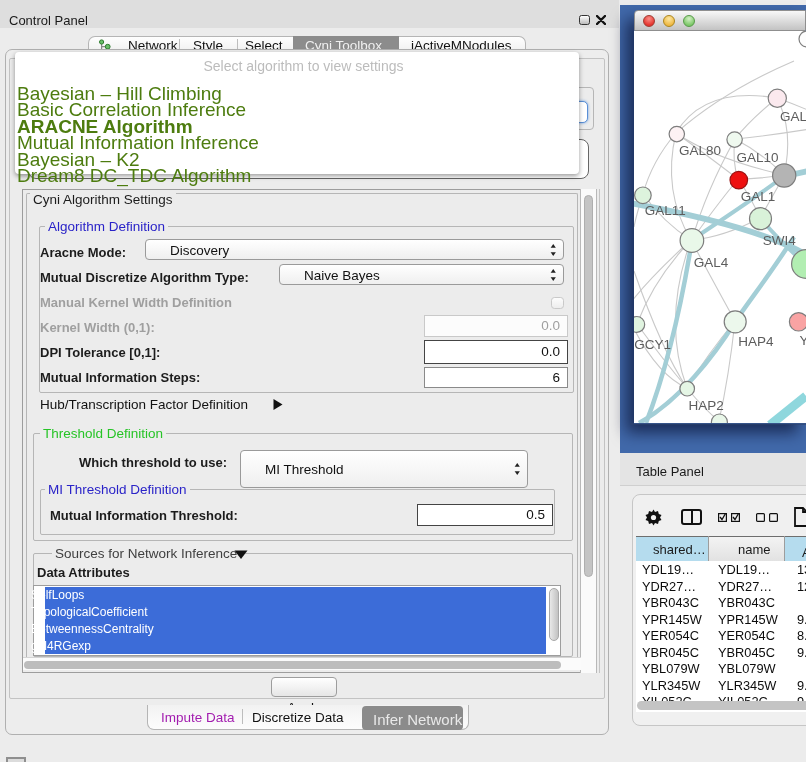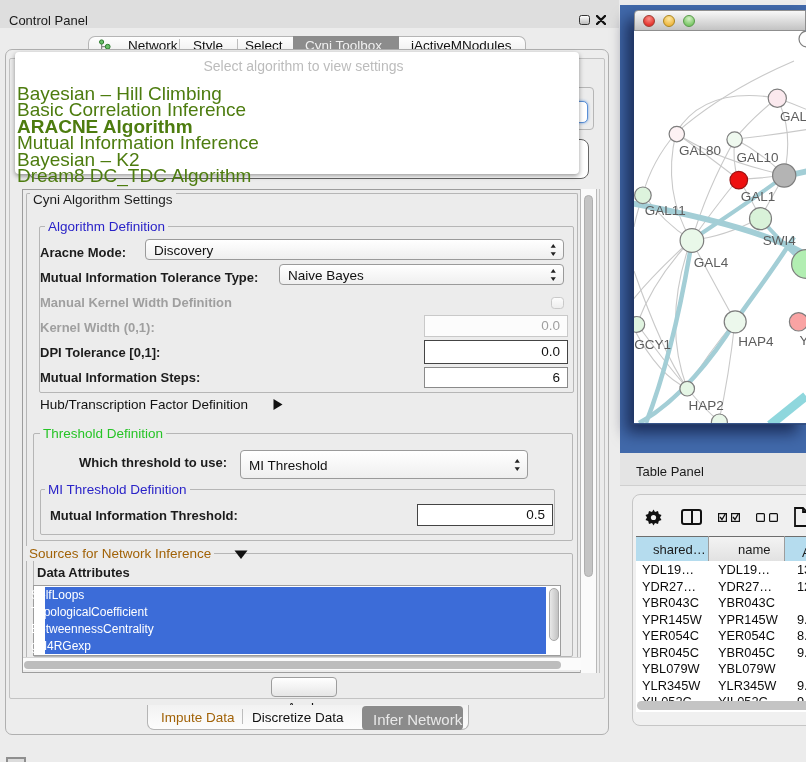--- a/index.html
+++ b/index.html
@@ -1,21 +1,21 @@
 <!DOCTYPE html>
 <html><head><meta charset="utf-8">
 <style>
 html,body{margin:0;padding:0;width:806px;height:762px;overflow:hidden;background:#ececec;
 font-family:"Liberation Sans",sans-serif;}
 .abs{position:absolute;}
 .b{font-weight:bold;}
 .lbl{position:absolute;font-size:13px;font-weight:bold;color:#1c1c1c;white-space:nowrap;}
 .dis{color:#9f9f9f;}
 .combo{position:absolute;background:linear-gradient(#ffffff,#efefef);border:1px solid #9a9a9a;border-radius:4px;box-sizing:border-box;}
-.combo .tx{position:absolute;left:8px;top:50%;transform:translateY(-50%);font-size:13.5px;color:#111;white-space:nowrap;}
+.combo .tx{position:absolute;left:24px;top:50%;transform:translateY(-50%);font-size:13.5px;color:#111;white-space:nowrap;}
 .step{position:absolute;right:7px;top:50%;transform:translateY(-50%);width:6.5px;height:13px;}
 .inp{position:absolute;background:#fff;border:1px solid #444;box-sizing:border-box;font-size:13.5px;color:#111;text-align:right;padding-right:7px;line-height:19px;}
 .grp{position:absolute;border:1px solid #b6b6b6;border-radius:2px;box-sizing:border-box;}
 .gt{position:absolute;font-size:13.5px;background:#ececec;padding:0 3px;white-space:nowrap;}
 </style></head>
 <body>
 
 <div class="abs" style="left:3.5px;top:0;width:2px;height:9px;background:#8f8f8f;"></div>
 <div class="abs" style="left:0;top:5;width:619px;height:28px;background:#dedede;"></div>
 <div class="abs" style="left:9px;top:13px;font-size:13px;color:#1a1a1a;">Control Panel</div>
@@ -60,21 +60,21 @@
 
 <div class="lbl" style="left:40px;top:245px;">Aracne Mode:</div>
 <div class="combo" style="left:145px;top:239px;width:419px;height:21px;">
   <span class="tx">Discovery</span>
   <svg class="step" viewBox="0 0 7 14">
         <path d="M3.5 0.5 L6.3 4.5 L0.7 4.5 Z" fill="#222"></path>
         <path d="M3.5 13.5 L6.3 9.5 L0.7 9.5 Z" fill="#222"></path>
       </svg>
 </div>
 
-<div class="lbl" style="left:40px;top:270px;">Mutual Information Tolerance Type:</div>
+<div class="lbl" style="left:40px;top:270px;">Mutual Discretize Algorithm Type:</div>
 <div class="combo" style="left:279px;top:264px;width:285px;height:21px;">
   <span class="tx">Naive Bayes</span>
   <svg class="step" viewBox="0 0 7 14">
         <path d="M3.5 0.5 L6.3 4.5 L0.7 4.5 Z" fill="#222"></path>
         <path d="M3.5 13.5 L6.3 9.5 L0.7 9.5 Z" fill="#222"></path>
       </svg>
 </div>
 
 <div class="lbl dis" style="left:40px;top:295px;">Manual Kernel Width Definition</div>
 <div class="abs" style="left:550.5px;top:296.5px;width:13px;height:12px;background:linear-gradient(#fcfcfc,#ededed);border:1px solid #c9c9c9;border-radius:3.5px;box-sizing:border-box;"></div>
@@ -90,56 +90,56 @@
 
 <div class="abs" style="left:40px;top:397px;font-size:13.5px;color:#111;">Hub/Transcription Factor Definition</div>
 <svg class="abs" style="left:272px;top:398px;" width="12" height="13" viewBox="0 0 12 13">
       <path d="M1.5 1 L10.5 6.5 L1.5 12 Z" fill="#111"></path>
     </svg>
 
 <div class="grp" style="left:33px;top:433px;width:540px;height:108px;"></div>
 <div class="gt" style="left:40px;top:426px;color:#27c427;text-align:right;">Threshold Definition</div>
 
 <div class="lbl" style="left:79px;top:455px;">Which threshold to use:</div>
-<div class="combo" style="left:240px;top:450px;width:288px;height:29px;">
+<div class="combo" style="left:240px;top:450px;width:288px;height:38px;">
   <span class="tx">MI Threshold</span>
   <svg class="step" viewBox="0 0 7 14">
         <path d="M3.5 0.5 L6.3 4.5 L0.7 4.5 Z" fill="#222"></path>
         <path d="M3.5 13.5 L6.3 9.5 L0.7 9.5 Z" fill="#222"></path>
       </svg>
 </div>
 
 <div class="grp" style="left:40px;top:489px;width:515px;height:46px;"></div>
 <div class="gt" style="left:45px;top:482px;color:#2a23c8;">MI Threshold Definition</div>
 
 <div class="lbl" style="left:50px;top:508px;">Mutual Information Threshold:</div>
 <div class="inp" style="left:417px;top:504px;width:136px;height:22px;">0.5</div>
 
 <div class="grp" style="left:33px;top:553px;width:540px;height:104px;"></div>
-<div class="gt" style="left:26px;top:546px;color:#a16207;">Sources for Network Inference</div>
+<div class="gt" style="left:52px;top:546px;color:#404040;">Sources for Network Inference</div>
 <svg class="abs" style="left:234px;top:549px;" width="14" height="11" viewBox="0 0 14 11">
       <path d="M0.5 1.5 L13.5 1.5 L7 10 Z" fill="#111"></path>
     </svg>
 
 <div class="lbl" style="left:37px;top:565px;">Data Attributes</div>
 
 <div class="abs" style="left:33px;top:585px;width:528px;height:71px;background:#fff;border:1px solid #9d9d9d;box-sizing:border-box;"></div>
 <div class="abs" style="left:45px;top:586.5px;width:501px;height:67.5px;background:#3c6cd8;"></div>
 <div class="abs" style="left:31px;top:586.5px;font-size:12px;color:#fff;line-height:17.2px;">SelfLoops<br>TopologicalCoefficient<br>BetweennessCentrality<br>gal4RGexp</div>
 <div class="abs" style="left:548.5px;top:588px;width:10px;height:53px;background:linear-gradient(90deg,#e8e8e8,#c2c2c2);border:1px solid #a8a8a8;border-radius:5px;box-sizing:border-box;"></div>
 
 <div class="abs" style="left:23px;top:657px;width:558px;height:13px;background:#fbfbfb;border-top:1px solid #d5d5d5;box-sizing:border-box;"></div>
 <div class="abs" style="left:23.5px;top:660.5px;width:537px;height:8.5px;background:#bdbdbd;border-radius:4.5px;"></div>
 </div>
 
 <div class="abs" style="left:271px;top:677px;width:66px;height:20px;background:linear-gradient(#ffffff,#e6e6e6);border:1px solid #9d9d9d;border-radius:4px;box-sizing:border-box;"></div>
 <div class="abs" style="left:287px;top:680px;font-size:13.5px;color:#111;margin-top:20px;">Apply</div>
 
 <div class="abs" style="left:147px;top:705px;width:322px;height:25px;background:linear-gradient(#f2f2f2,#fdfdfd);border:1px solid #b5b5b5;border-top:none;border-radius:0 0 7px 7px;box-sizing:border-box;"></div>
-<div class="abs" style="left:161px;top:710px;font-size:13.5px;color:#a16207;">Impute Data</div>
+<div class="abs" style="left:161px;top:710px;font-size:13.5px;color:#a21caf;">Impute Data</div>
 <div class="abs" style="left:242px;top:709px;width:1px;height:15px;background:#bdbdbd;"></div>
 <div class="abs" style="left:252px;top:710px;font-size:13.5px;color:#111;">Discretize Data</div>
 <div class="abs" style="left:362px;top:705.5px;width:101px;height:24px;background:#8b8b8b;border-radius:4px;"></div>
 <div class="abs" style="left:373px;top:711px;font-size:15px;color:#e9e9e9;">Infer Network</div>
 
 <div class="abs" style="left:6px;top:757px;width:16px;height:12px;border:2px solid #8f8f8f;background:#dcdcdc;"></div>
 
 <div id="right">
 
 <div class="abs" style="left:620px;top:5px;width:186px;height:448px;background:#4169aa;"></div>

